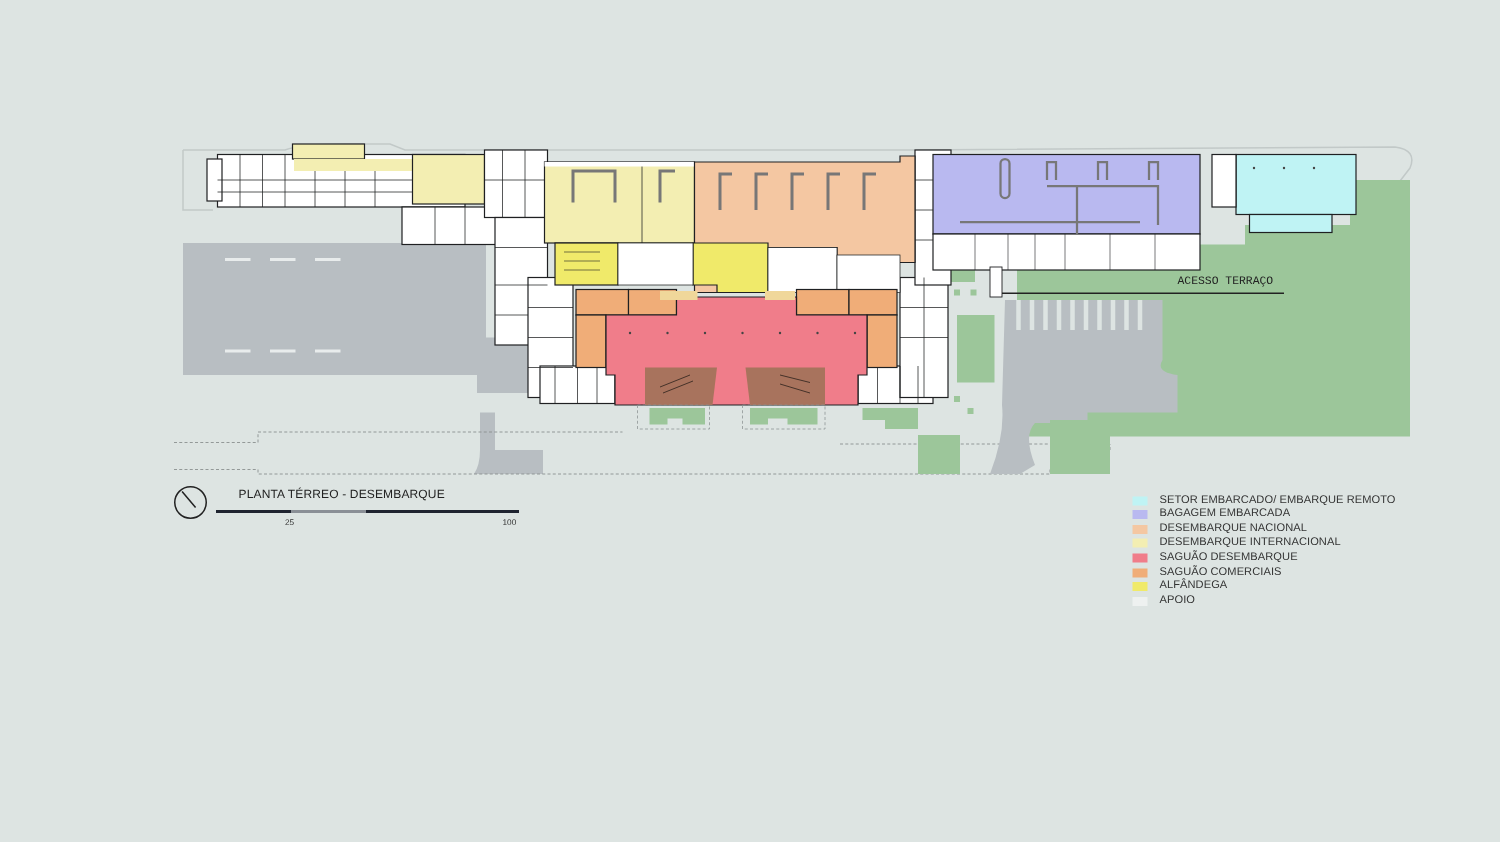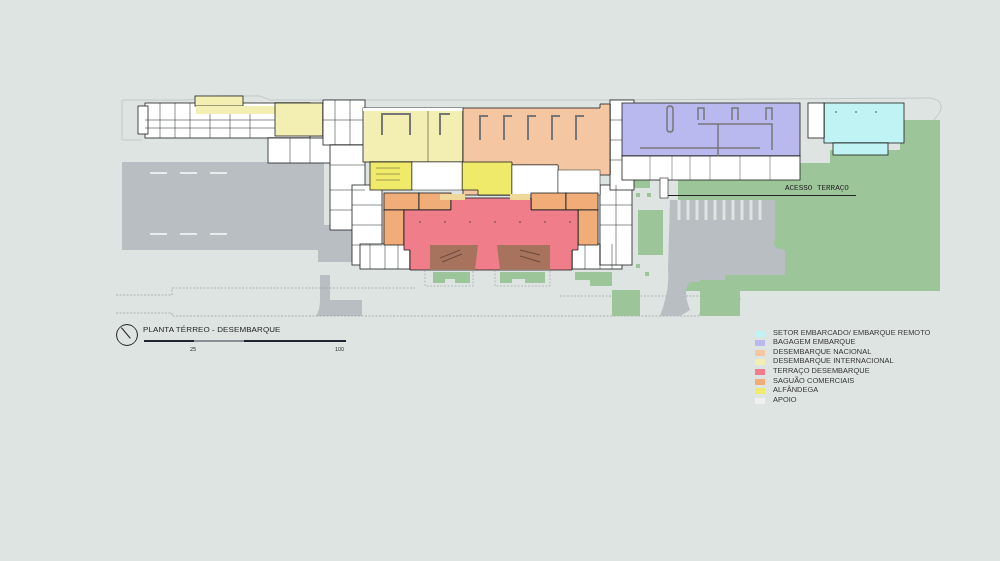--- a/index.html
+++ b/index.html
@@ -1,18 +1,18 @@
 <!DOCTYPE html>
 <html><head>
 <meta charset="utf-8">
 <style>
   html, body { margin:0; padding:0; }
   body { width:1000px; height:561px; background:#dde4e2; position:relative; overflow:hidden; font-family:"Liberation Sans", sans-serif; }
   .plan { position:absolute; left:0; top:0; width:1000px; height:561px; }
-  .title { position:absolute; left:143px; top:325px; font-size:8px; color:#222; letter-spacing:0.1px;text-align:center; }
+  .title { position:absolute; left:159px; top:325px; font-size:8px; color:#222; letter-spacing:0.1px;text-align:center; }
   .north { position:absolute; left:116px; top:324px; width:20px; height:20px; border:1px solid #222; border-radius:50%; }
   .north::after { content:""; position:absolute; left:9px; top:-1px; width:1.4px; height:14px; background:#222; transform:rotate(-40deg); transform-origin:top left; left:4px; top:3px; }
   .scale { position:absolute; left:144px; top:340px; height:2px; width:202px; background:#1f2430; }
   .scale .mid { position:absolute; left:50px; top:0; width:50px; height:2px; background:#8a8f96; }
   .tick { position:absolute; font-size:5.5px; color:#333; top:346px; }
   .legend { position:absolute; left:755px; top:327px; }
   .legend-item { display:flex; align-items:flex-end; height:9.6px; }
   .sw { width:10px; height:6px; margin-right:8px; }
   .lbl { font-size:7.4px; color:#333; letter-spacing:0.05px; white-space:nowrap; }
   .acesso { position:absolute; left:785px; top:184px; font-size:7.6px; color:#222;font-family:Liberation Mono, monospace; }
@@ -238,33 +238,33 @@
 <div class="acesso">ACESSO TERRAÇO</div>
 <div class="acesso-line"></div>
 
 <div class="legend">
   <div class="legend-item">
       <div class="sw" style="background:#bff3f4"></div>
       <span class="lbl">SETOR EMBARCADO/ EMBARQUE REMOTO</span>
     </div>
   <div class="legend-item">
       <div class="sw" style="background:#b9b9f0"></div>
-      <span class="lbl">BAGAGEM EMBARQUE</span>
+      <span class="lbl">BAGAGEM EMBARCADA</span>
     </div>
   <div class="legend-item">
       <div class="sw" style="background:#f4c7a2"></div>
       <span class="lbl">DESEMBARQUE NACIONAL</span>
     </div>
   <div class="legend-item">
       <div class="sw" style="background:#f3eeb2"></div>
       <span class="lbl">DESEMBARQUE INTERNACIONAL</span>
     </div>
   <div class="legend-item">
       <div class="sw" style="background:#f07d8a"></div>
-      <span class="lbl">TERRAÇO DESEMBARQUE</span>
+      <span class="lbl">SAGUÃO DESEMBARQUE</span>
     </div>
   <div class="legend-item">
       <div class="sw" style="background:#f0ad78"></div>
       <span class="lbl">SAGUÃO COMERCIAIS</span>
     </div>
   <div class="legend-item">
       <div class="sw" style="background:#f0ea6a"></div>
       <span class="lbl">ALFÂNDEGA</span>
     </div>
   <div class="legend-item">

